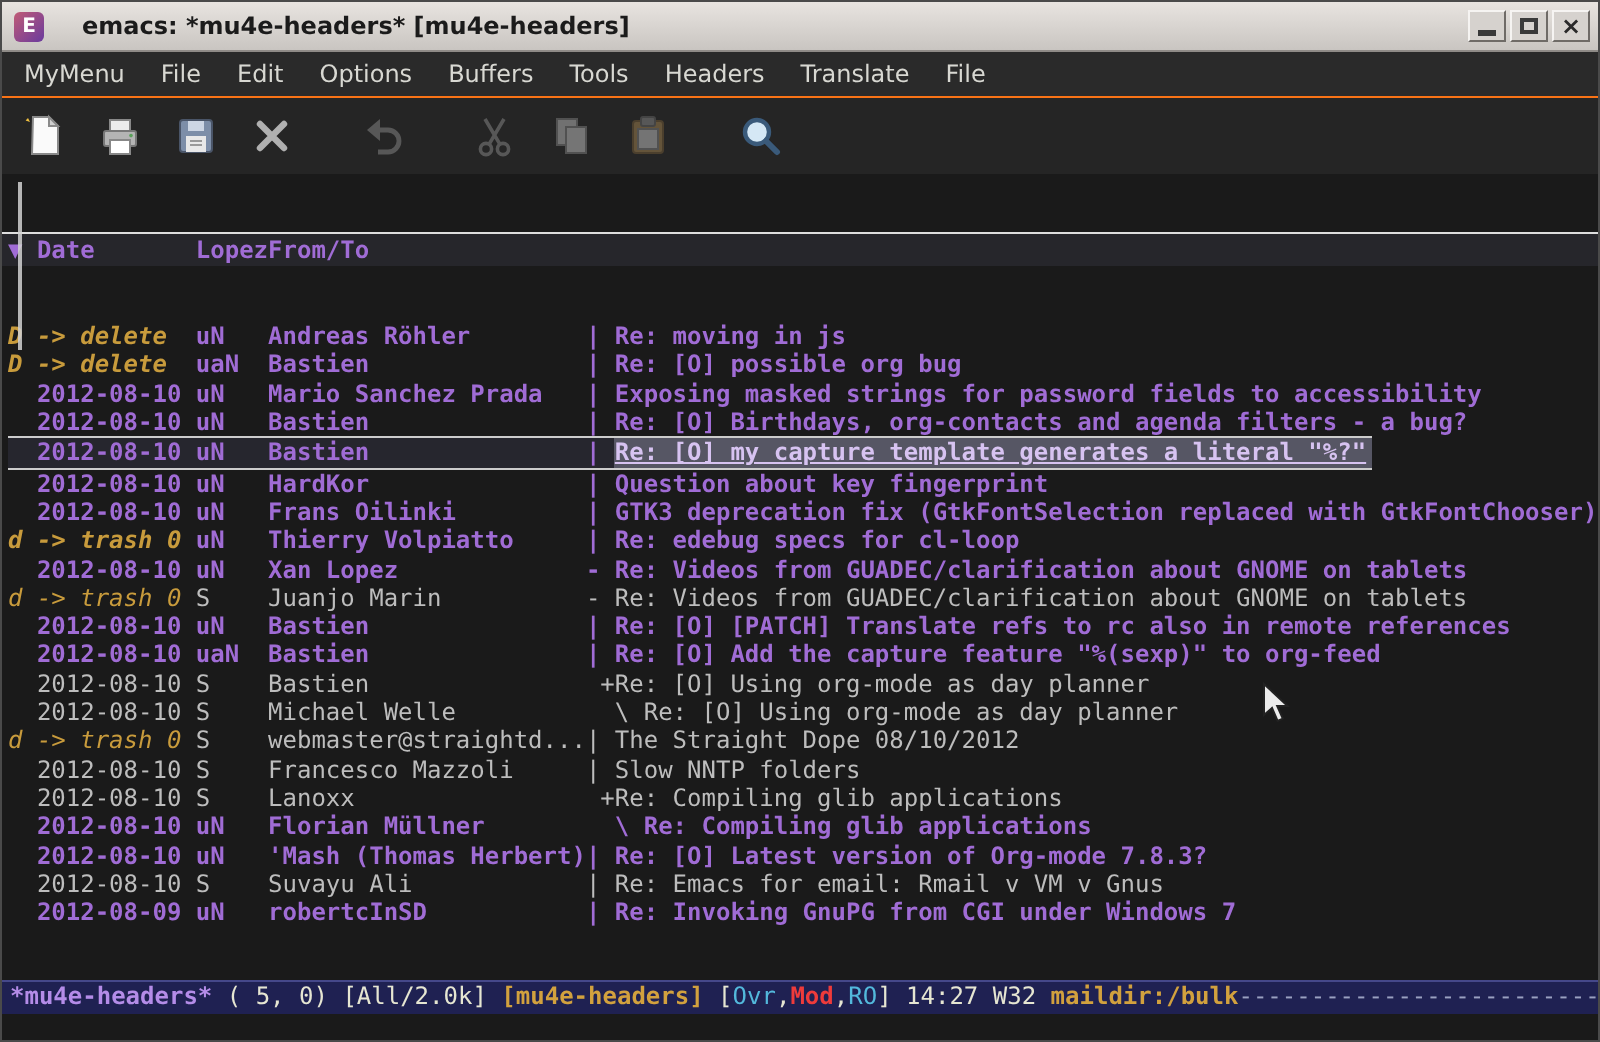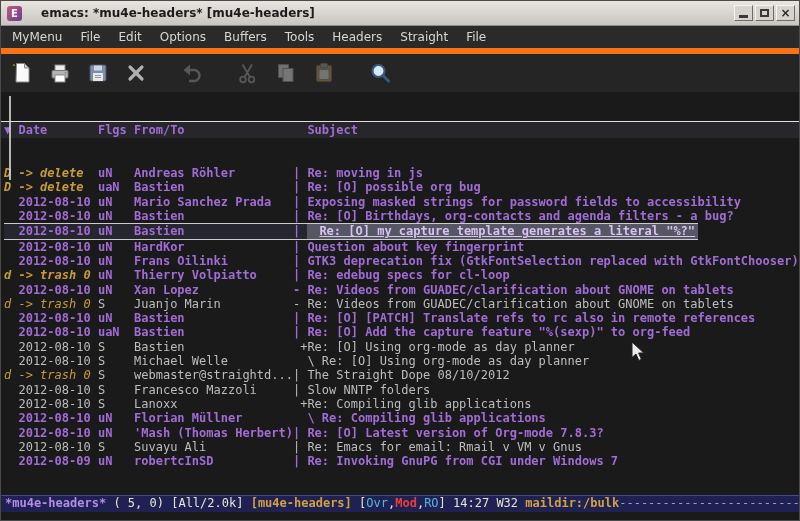--- a/index.html
+++ b/index.html
@@ -32,21 +32,21 @@
     border:1px solid;border-color:#f6f4f2 #6f6b67 #6f6b67 #f6f4f2;
     display:flex;align-items:center;justify-content:center;box-sizing:border-box;
   }
   .g-min{width:9px;height:3px;background:#3a3a3a;margin-top:7px;}
   .g-max{width:9px;height:8px;border:2px solid #3a3a3a;box-sizing:border-box;}
   .g-close{color:#2a2a2a;font:bold 12px/12px "DejaVu Sans",sans-serif;}
   
   .menubar{
     height:22px;flex:0 0 22px;background:var(--chrome-bg);
     display:flex;align-items:center;padding-left:2px;
-    border-bottom:6px solid #f97316;
+    border-bottom:1px solid #f97316;
   }
   .menu-item{
     color:#d8d8d2;font-size:12px;padding:3px 9px;white-space:nowrap;cursor:default;
   }
   
   .toolbar{
     height:38px;flex:0 0 38px;background:#252525;
     display:flex;align-items:center;padding-left:8px;gap:12px;
   }
   .tgroup{display:flex;gap:12px;}
@@ -73,21 +73,21 @@
   .c-subj{flex:1 1 auto;overflow:hidden;}
   .unread{color:var(--unread);font-weight:bold;}
   .seen{color:var(--seen);}
   .mk{color:var(--marked);font-style:italic;}
   .row.current{
     width:max-content;background:#26262e;
     border-top:1px solid var(--hl-border);border-bottom:1px solid var(--hl-border);
   }
   .row.current .c-subj{
     flex:0 0 auto;background:var(--hl-bg);color:var(--hl-fg);
-    text-decoration:underline;padding-right:3px;padding-left:12px;
+    text-decoration:underline;padding-right:3px;
   }
   .scroll-thumb{
     position:absolute;left:8px;top:4px;width:2px;height:84px;
     background:#d2d2d2;opacity:.85;
   }
   
   .modeline{
     height:17px;flex:0 0 17px;background:var(--ml-bg);
     font:12px/17px "DejaVu Sans Mono",monospace;white-space:pre;overflow:hidden;
     padding-left:4px;box-shadow:inset 0 1px 0 #45488a;
@@ -125,21 +125,21 @@
   </div>
 
   <div class="menubar" id="menubar">
       <span class="menu-item">MyMenu</span>
       <span class="menu-item">File</span>
       <span class="menu-item">Edit</span>
       <span class="menu-item">Options</span>
       <span class="menu-item">Buffers</span>
       <span class="menu-item">Tools</span>
       <span class="menu-item">Headers</span>
-      <span class="menu-item">Straight</span>
+      <span class="menu-item">Translate</span>
       <span class="menu-item">File</span>
     </div>
 
   <div class="toolbar">
     <div class="tgroup">
       <div class="tbtn">
         <svg width="24" height="24" viewBox="0 0 24 24">
           <path d="M6.5 2.5 h8 l4.5 4.5 v14 h-13 z" fill="#fafafa" stroke="#8a8a8a"></path>
           <path d="M14.5 2.5 v4.5 h4.5 z" fill="#d0d0d0" stroke="#8a8a8a"></path>
           <path d="M4 3 l1 2 -2.2 -0.7 z" fill="#f0c040"></path>
@@ -205,24 +205,23 @@
           <line x1="15" y1="14.5" x2="20.5" y2="20" stroke="#3a5a7a" stroke-width="3" stroke-linecap="round"></line>
         </svg>
       </div>
     </div>
   </div>
 
   <div class="buffer">
     <div class="header-line">
       <span class="c-mark">▼</span>
       <span class="c-date">Date</span>
-      <span class="c-flags">Flgs</span>
+      <span class="c-flags">Lopez</span>
       <span class="c-from">From/To</span>
       <span class="c-sep"></span>
-      <span class="c-subj">Subject</span>
     </div>
     <div class="rows" id="rows"><div class="row unread"><span class="c-mark mk">D</span><span class="c-date mk">-&gt; delete</span><span class="c-flags">uN</span><span class="c-from">Andreas Röhler</span><span class="c-sep">|</span><span class="c-subj">Re: moving in js</span></div><div class="row unread"><span class="c-mark mk">D</span><span class="c-date mk">-&gt; delete</span><span class="c-flags">uaN</span><span class="c-from">Bastien</span><span class="c-sep">|</span><span class="c-subj">Re: [O] possible org bug</span></div><div class="row unread"><span class="c-mark"></span><span class="c-date">2012-08-10</span><span class="c-flags">uN</span><span class="c-from">Mario Sanchez Prada</span><span class="c-sep">|</span><span class="c-subj">Exposing masked strings for password fields to accessibility</span></div><div class="row unread"><span class="c-mark"></span><span class="c-date">2012-08-10</span><span class="c-flags">uN</span><span class="c-from">Bastien</span><span class="c-sep">|</span><span class="c-subj">Re: [O] Birthdays, org-contacts and agenda filters - a bug?</span></div><div class="row unread current"><span class="c-mark"></span><span class="c-date">2012-08-10</span><span class="c-flags">uN</span><span class="c-from">Bastien</span><span class="c-sep">|</span><span class="c-subj">Re: [O] my capture template generates a literal "%?"</span></div><div class="row unread"><span class="c-mark"></span><span class="c-date">2012-08-10</span><span class="c-flags">uN</span><span class="c-from">HardKor</span><span class="c-sep">|</span><span class="c-subj">Question about key fingerprint</span></div><div class="row unread"><span class="c-mark"></span><span class="c-date">2012-08-10</span><span class="c-flags">uN</span><span class="c-from">Frans Oilinki</span><span class="c-sep">|</span><span class="c-subj">GTK3 deprecation fix (GtkFontSelection replaced with GtkFontChooser)</span></div><div class="row unread"><span class="c-mark mk">d</span><span class="c-date mk">-&gt; trash 0</span><span class="c-flags">uN</span><span class="c-from">Thierry Volpiatto</span><span class="c-sep">|</span><span class="c-subj">Re: edebug specs for cl-loop</span></div><div class="row unread"><span class="c-mark"></span><span class="c-date">2012-08-10</span><span class="c-flags">uN</span><span class="c-from">Xan Lopez</span><span class="c-sep">-</span><span class="c-subj">Re: Videos from GUADEC/clarification about GNOME on tablets</span></div><div class="row seen"><span class="c-mark mk">d</span><span class="c-date mk">-&gt; trash 0</span><span class="c-flags">S</span><span class="c-from">Juanjo Marin</span><span class="c-sep">-</span><span class="c-subj">Re: Videos from GUADEC/clarification about GNOME on tablets</span></div><div class="row unread"><span class="c-mark"></span><span class="c-date">2012-08-10</span><span class="c-flags">uN</span><span class="c-from">Bastien</span><span class="c-sep">|</span><span class="c-subj">Re: [O] [PATCH] Translate refs to rc also in remote references</span></div><div class="row unread"><span class="c-mark"></span><span class="c-date">2012-08-10</span><span class="c-flags">uaN</span><span class="c-from">Bastien</span><span class="c-sep">|</span><span class="c-subj">Re: [O] Add the capture feature "%(sexp)" to org-feed</span></div><div class="row seen"><span class="c-mark"></span><span class="c-date">2012-08-10</span><span class="c-flags">S</span><span class="c-from">Bastien</span><span class="c-sep"> +</span><span class="c-subj">Re: [O] Using org-mode as day planner</span></div><div class="row seen"><span class="c-mark"></span><span class="c-date">2012-08-10</span><span class="c-flags">S</span><span class="c-from">Michael Welle</span><span class="c-sep"></span><span class="c-subj">\ Re: [O] Using org-mode as day planner</span></div><div class="row seen"><span class="c-mark mk">d</span><span class="c-date mk">-&gt; trash 0</span><span class="c-flags">S</span><span class="c-from">webmaster@straightd...</span><span class="c-sep">|</span><span class="c-subj">The Straight Dope 08/10/2012</span></div><div class="row seen"><span class="c-mark"></span><span class="c-date">2012-08-10</span><span class="c-flags">S</span><span class="c-from">Francesco Mazzoli</span><span class="c-sep">|</span><span class="c-subj">Slow NNTP folders</span></div><div class="row seen"><span class="c-mark"></span><span class="c-date">2012-08-10</span><span class="c-flags">S</span><span class="c-from">Lanoxx</span><span class="c-sep"> +</span><span class="c-subj">Re: Compiling glib applications</span></div><div class="row unread"><span class="c-mark"></span><span class="c-date">2012-08-10</span><span class="c-flags">uN</span><span class="c-from">Florian Müllner</span><span class="c-sep"></span><span class="c-subj">\ Re: Compiling glib applications</span></div><div class="row unread"><span class="c-mark"></span><span class="c-date">2012-08-10</span><span class="c-flags">uN</span><span class="c-from">'Mash (Thomas Herbert)</span><span class="c-sep">|</span><span class="c-subj">Re: [O] Latest version of Org-mode 7.8.3?</span></div><div class="row seen"><span class="c-mark"></span><span class="c-date">2012-08-10</span><span class="c-flags">S</span><span class="c-from">Suvayu Ali</span><span class="c-sep">|</span><span class="c-subj">Re: Emacs for email: Rmail v VM v Gnus</span></div><div class="row unread"><span class="c-mark"></span><span class="c-date">2012-08-09</span><span class="c-flags">uN</span><span class="c-from">robertcInSD</span><span class="c-sep">|</span><span class="c-subj">Re: Invoking GnuPG from CGI under Windows 7</span></div></div>
     
     <div class="scroll-thumb"></div>
   </div>
 
   <div class="modeline" id="modeline"><span class="ml-violet">*mu4e-headers*</span><span class="ml-plain"> ( 5, 0) </span><span class="ml-plain">[All/2.0k] </span><span class="ml-orange">[mu4e-headers] </span><span class="ml-plain">[</span><span class="ml-cyan">Ovr</span><span class="ml-plain">,</span><span class="ml-red">Mod</span><span class="ml-plain">,</span><span class="ml-cyan">RO</span><span class="ml-plain">] </span><span class="ml-plain">14:27 </span><span class="ml-plain">W32 </span><span class="ml-orange">maildir:/bulk</span><span class="ml-dash">----------------------------------</span></div>
 
   <div class="echo"></div>
 

